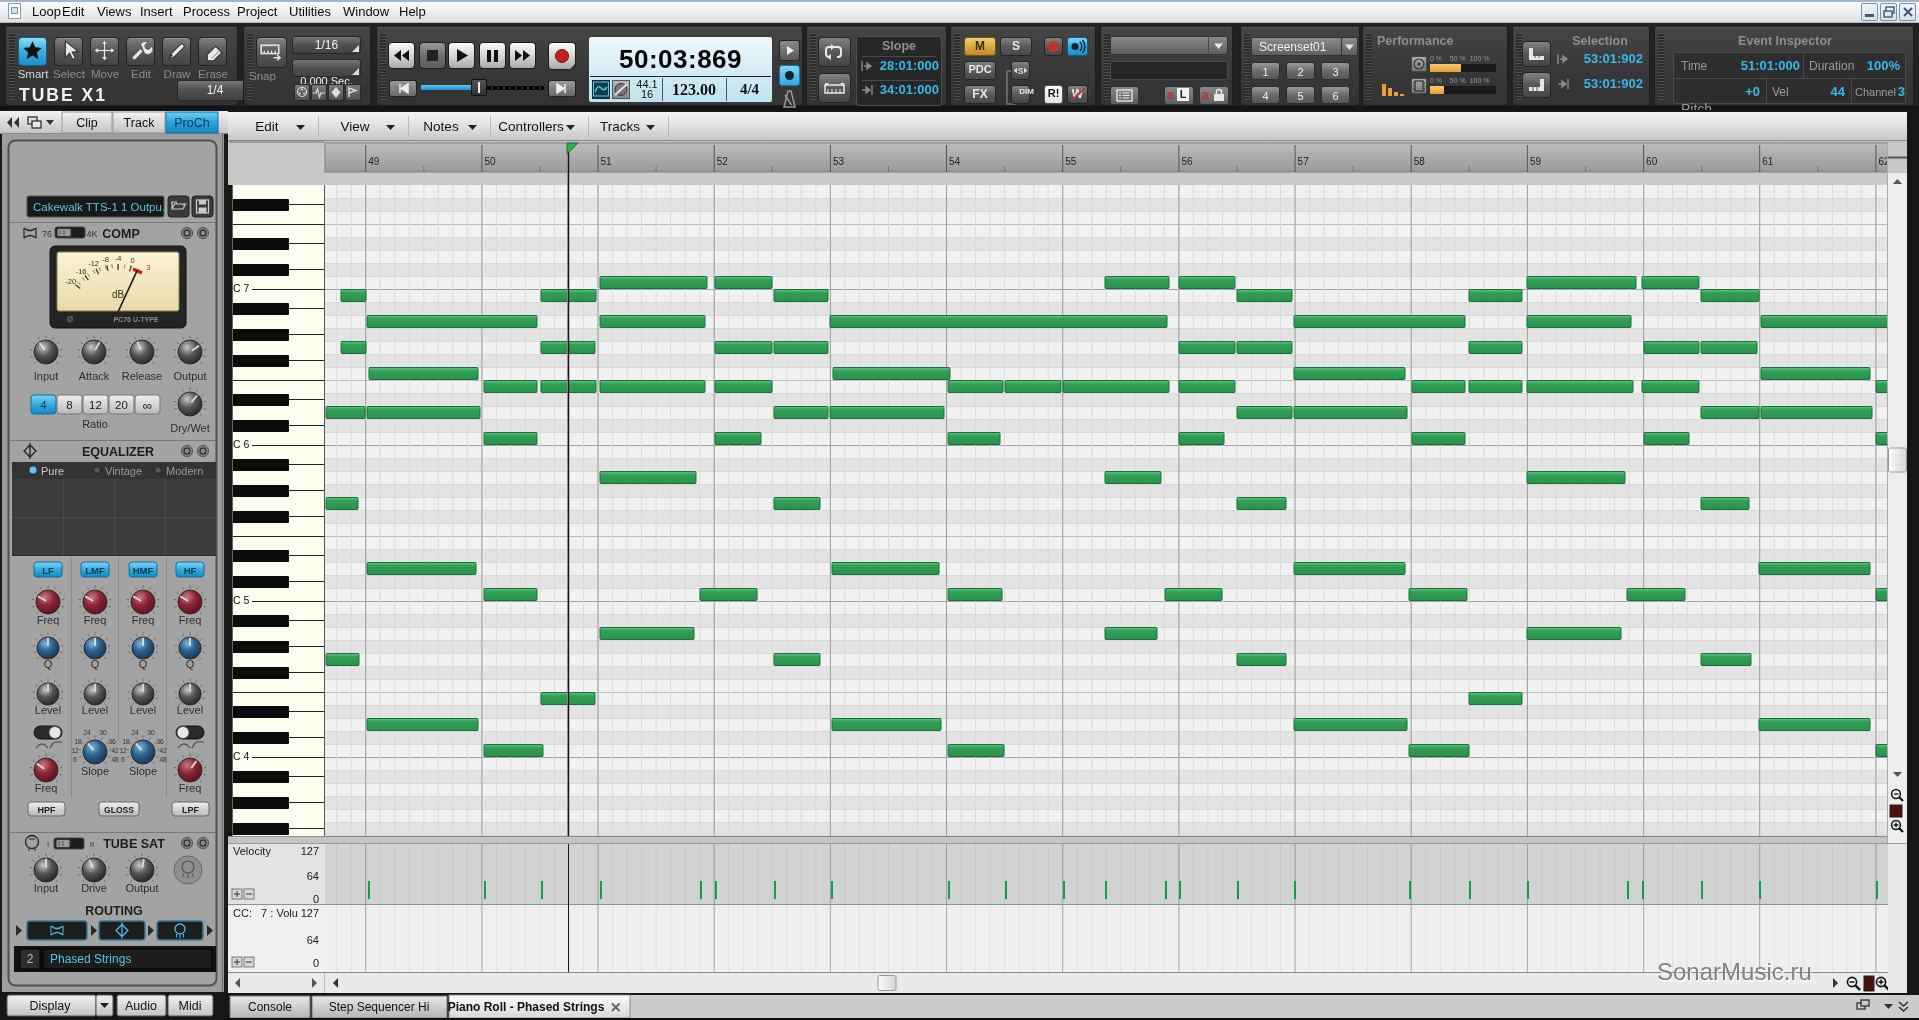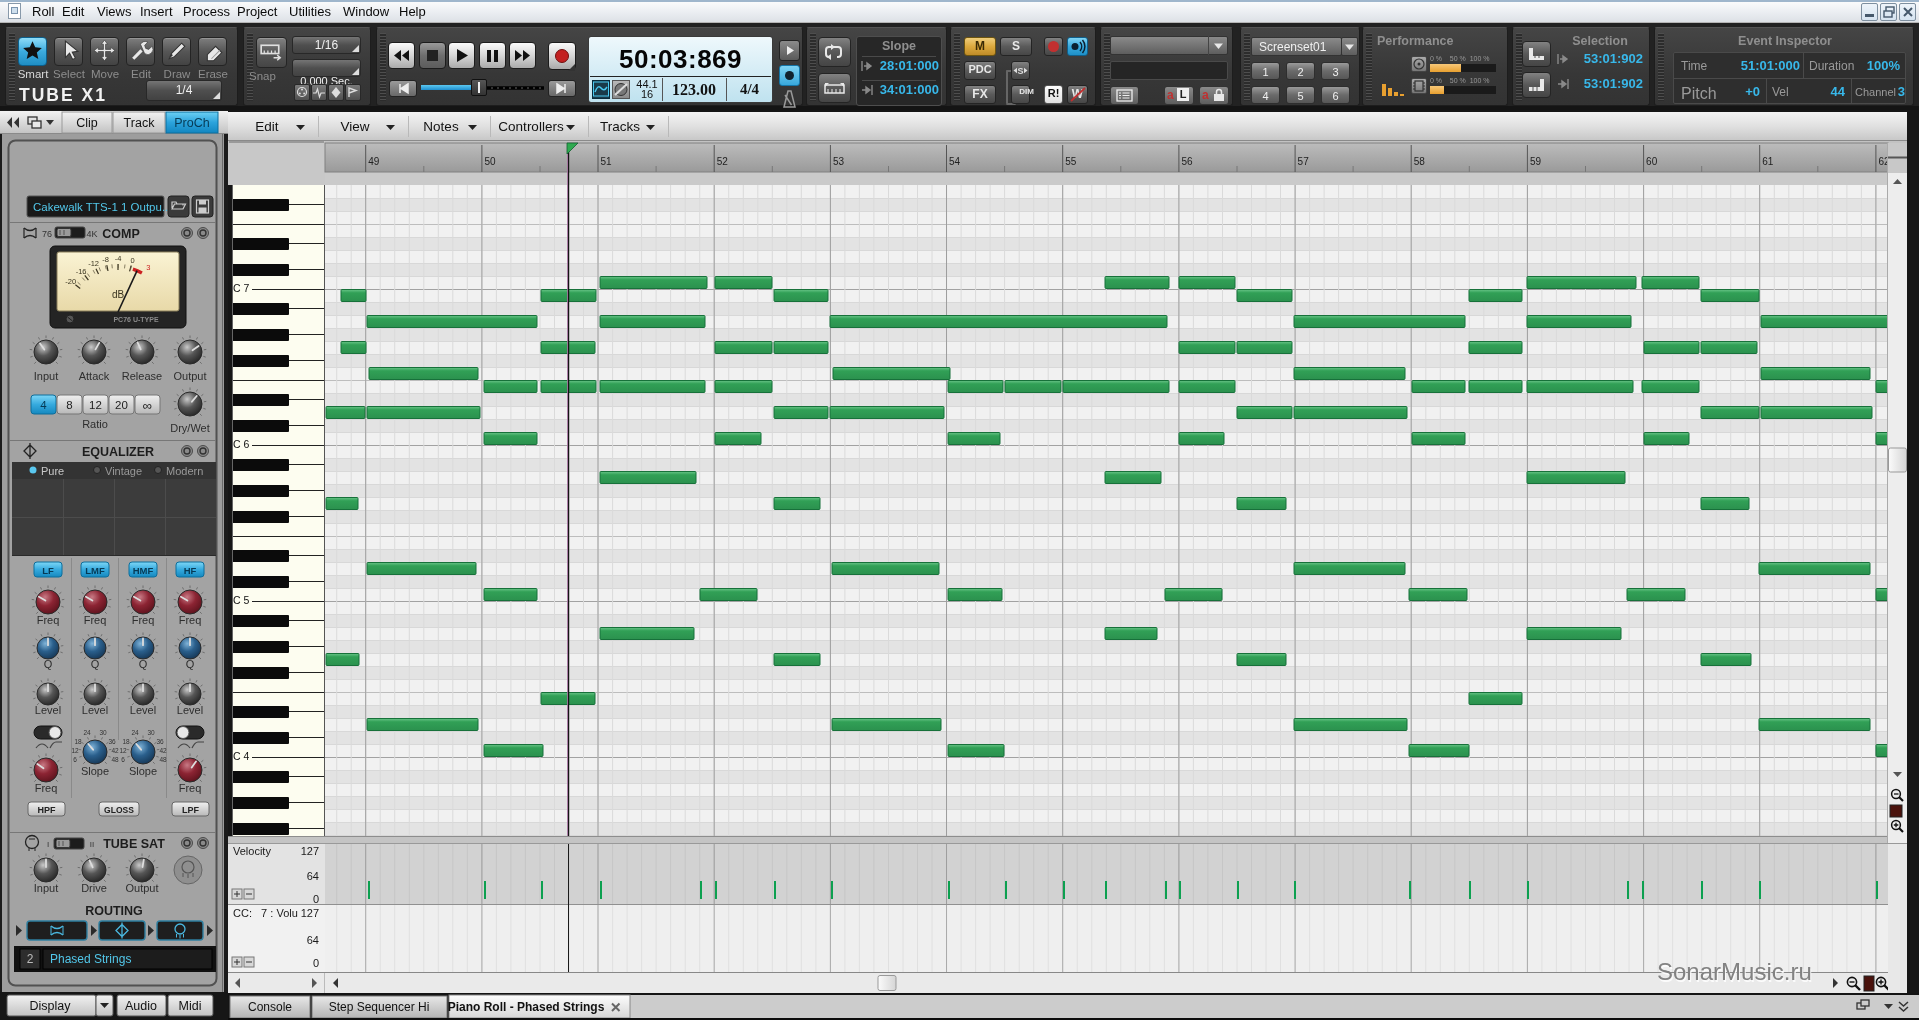--- a/index.html
+++ b/index.html
@@ -7,21 +7,21 @@
 .pan{background:linear-gradient(#454545,#373737 60%,#333);border:1px solid #1d1d1d;border-top-color:#555;border-radius:3px}
 .db{background:linear-gradient(#757575,#4f4f4f 50%,#424242);border:1px solid #282828;border-radius:3px;color:#f0f0f0;font-size:12px;text-align:center}
 .db i{position:absolute;right:1px;bottom:1px;width:0;height:0;border-left:7px solid transparent;border-bottom:7px solid #ddd}
 .corner{width:0;height:0;border-left:7px solid transparent;border-bottom:7px solid #333}
 </style></head>
 <body>
 <div class="abs" style="left:0;top:0;width:1919px;height:23px;background:linear-gradient(#fdfdfd,#ebeef2 55%,#dde1e6);border-bottom:1px solid #b5b5b5">
 <div class="abs" style="left:0;top:0;width:1919px;height:2px;background:#9fb6cc"></div>
 <div class="abs" style="left:8px;top:3px;width:13px;height:16px;background:#fff;border:1px solid #8899aa"></div>
 <div class="abs" style="left:11px;top:7px;width:7px;height:7px;background:#cfe0ee;border:1px solid #7a93ad"></div>
-<span class="abs" style="left:32px;top:4px;font-size:13px;color:#0a0a0a">Roll</span>
+<span class="abs" style="left:32px;top:4px;font-size:13px;color:#0a0a0a">Loop</span>
 <span class="abs" style="left:62px;top:4px;font-size:13px;color:#0a0a0a">Edit</span>
 <span class="abs" style="left:97px;top:4px;font-size:13px;color:#0a0a0a">Views</span>
 <span class="abs" style="left:140px;top:4px;font-size:13px;color:#0a0a0a">Insert</span>
 <span class="abs" style="left:183px;top:4px;font-size:13px;color:#0a0a0a">Process</span>
 <span class="abs" style="left:237px;top:4px;font-size:13px;color:#0a0a0a">Project</span>
 <span class="abs" style="left:289px;top:4px;font-size:13px;color:#0a0a0a">Utilities</span>
 <span class="abs" style="left:343px;top:4px;font-size:13px;color:#0a0a0a">Window</span>
 <span class="abs" style="left:399px;top:4px;font-size:13px;color:#0a0a0a">Help</span>
 <div class="abs" style="left:1861px;top:3px;width:17px;height:18px;background:linear-gradient(#eef4fa,#d5e3f0);border:1px solid #7e8f9f;border-radius:2px"></div>
 <div class="abs" style="left:1880px;top:3px;width:17px;height:18px;background:linear-gradient(#eef4fa,#d5e3f0);border:1px solid #7e8f9f;border-radius:2px"></div>
@@ -66,21 +66,21 @@
         <path d="M9 17 l8 -8 6 6 -8 8 -6 0 z" fill="#e8e8e8" stroke="#333"></path>
         <path d="M13 21 l8 -8" stroke="#999"></path>
       </svg>
 <div class="abs" style="left:5px;top:40px;width:44px;text-align:center;font-size:11.5px;color:#d8d8d8">Smart</div>
 <div class="abs" style="left:41px;top:40px;width:44px;text-align:center;font-size:11.5px;color:#8d8d8d">Select</div>
 <div class="abs" style="left:77px;top:40px;width:44px;text-align:center;font-size:11.5px;color:#8d8d8d">Move</div>
 <div class="abs" style="left:113px;top:40px;width:44px;text-align:center;font-size:11.5px;color:#8d8d8d">Edit</div>
 <div class="abs" style="left:149px;top:40px;width:44px;text-align:center;font-size:11.5px;color:#8d8d8d">Draw</div>
 <div class="abs" style="left:185px;top:40px;width:44px;text-align:center;font-size:11.5px;color:#8d8d8d">Erase</div>
 <div class="abs" style="left:13px;top:57px;font-size:17.5px;font-weight:bold;color:#f2f2f2;letter-spacing:2px">TUBE X1</div>
-<div class="abs db" style="left:140px;top:52px;width:76px;height:21px"><span style="position:relative;top:2px">1/4</span><i></i></div>
+<div class="abs db" style="left:171px;top:52px;width:76px;height:21px"><span style="position:relative;top:2px">1/4</span><i></i></div>
 </div>
 <div class="abs pan" style="left:243px;top:4px;width:128px;height:79px">
 <div class="abs" style="left:3px;top:5px;width:6px;height:68px;background:repeating-linear-gradient(#4e4e4e 0 1px,#2c2c2c 1px 3px)"></div>
 <div class="abs" style="left:12px;top:9px;width:31px;height:31px;border-radius:4px;background:linear-gradient(#828282,#585858 50%,#454545);border:1px solid #242424;box-shadow:inset 0 1px 0 #989898"></div>
 <svg class="abs" style="left:12px;top:9px" width="31" height="31" viewBox="0 0 30 30">
         <rect x="5" y="8" width="17" height="8" fill="none" stroke="#e0e0e0" stroke-width="1.6"></rect>
         <path d="M8 16 v-3 M11.5 16 v-3 M15 16 v-3 M18.5 16 v-3" stroke="#e0e0e0" stroke-width="1.2"></path>
         <path d="M17 20 h6 m-2.5 -2.5 l3 2.5 -3 2.5" stroke="#e0e0e0" stroke-width="1.4" fill="none"></path>
       </svg>
 <div class="abs" style="left:5px;top:42px;width:44px;text-align:left;font-size:11.5px;color:#8d8d8d">Snap</div>
@@ -323,21 +323,21 @@
 <div class="abs pan" style="left:1654px;top:4px;width:260px;height:79px">
 <div class="abs" style="left:3px;top:5px;width:6px;height:68px;background:repeating-linear-gradient(#4e4e4e 0 1px,#2c2c2c 1px 3px)"></div>
 <div class="abs" style="left:10px;top:6px;width:240px;text-align:center;font-size:12.5px;font-weight:bold;color:#8f8f8f">Event Inspector</div>
 <div class="abs" style="left:18px;top:24px;width:233px;height:52px;background:#2e2e2e;border:1px solid #4a4a4a;border-radius:2px"></div>
 <div class="abs" style="left:18px;top:50px;width:233px;height:1px;background:#4a4a4a"></div>
 <div class="abs" style="left:26px;top:31px;font-size:12px;color:#9a9a9a">Time</div>
 <div class="abs" style="left:70px;top:30px;width:75px;text-align:right;font-size:13px;font-weight:bold;color:#38b8ea">51:01:000</div>
 <div class="abs" style="left:148px;top:24px;width:1px;height:26px;background:#4a4a4a"></div>
 <div class="abs" style="left:154px;top:31px;font-size:12px;color:#9a9a9a">Duration</div>
 <div class="abs" style="left:200px;top:30px;width:45px;text-align:right;font-size:13px;font-weight:bold;color:#38b8ea">100%</div>
-<div class="abs" style="left:26px;top:57px;font-size:16px;color:#9a9a9a">Pitch</div>
+<div class="abs" style="left:26px;top:73px;font-size:14px;color:#9a9a9a">Pitch</div>
 <div class="abs" style="left:70px;top:56px;width:35px;text-align:right;font-size:13px;font-weight:bold;color:#38b8ea">+0</div>
 <div class="abs" style="left:111px;top:50px;width:1px;height:26px;background:#4a4a4a"></div>
 <div class="abs" style="left:117px;top:57px;font-size:12px;color:#9a9a9a">Vel</div>
 <div class="abs" style="left:145px;top:56px;width:45px;text-align:right;font-size:13px;font-weight:bold;color:#38b8ea">44</div>
 <div class="abs" style="left:196px;top:50px;width:1px;height:26px;background:#4a4a4a"></div>
 <div class="abs" style="left:200px;top:58px;font-size:11px;color:#9a9a9a">Channel</div>
 <div class="abs" style="left:234px;top:56px;width:16px;text-align:right;font-size:13px;font-weight:bold;color:#38b8ea">3</div>
 </div>
 </div>
 <svg style="position:absolute;left:0;top:110px" width="228" height="910" viewBox="0 110 228 910">

